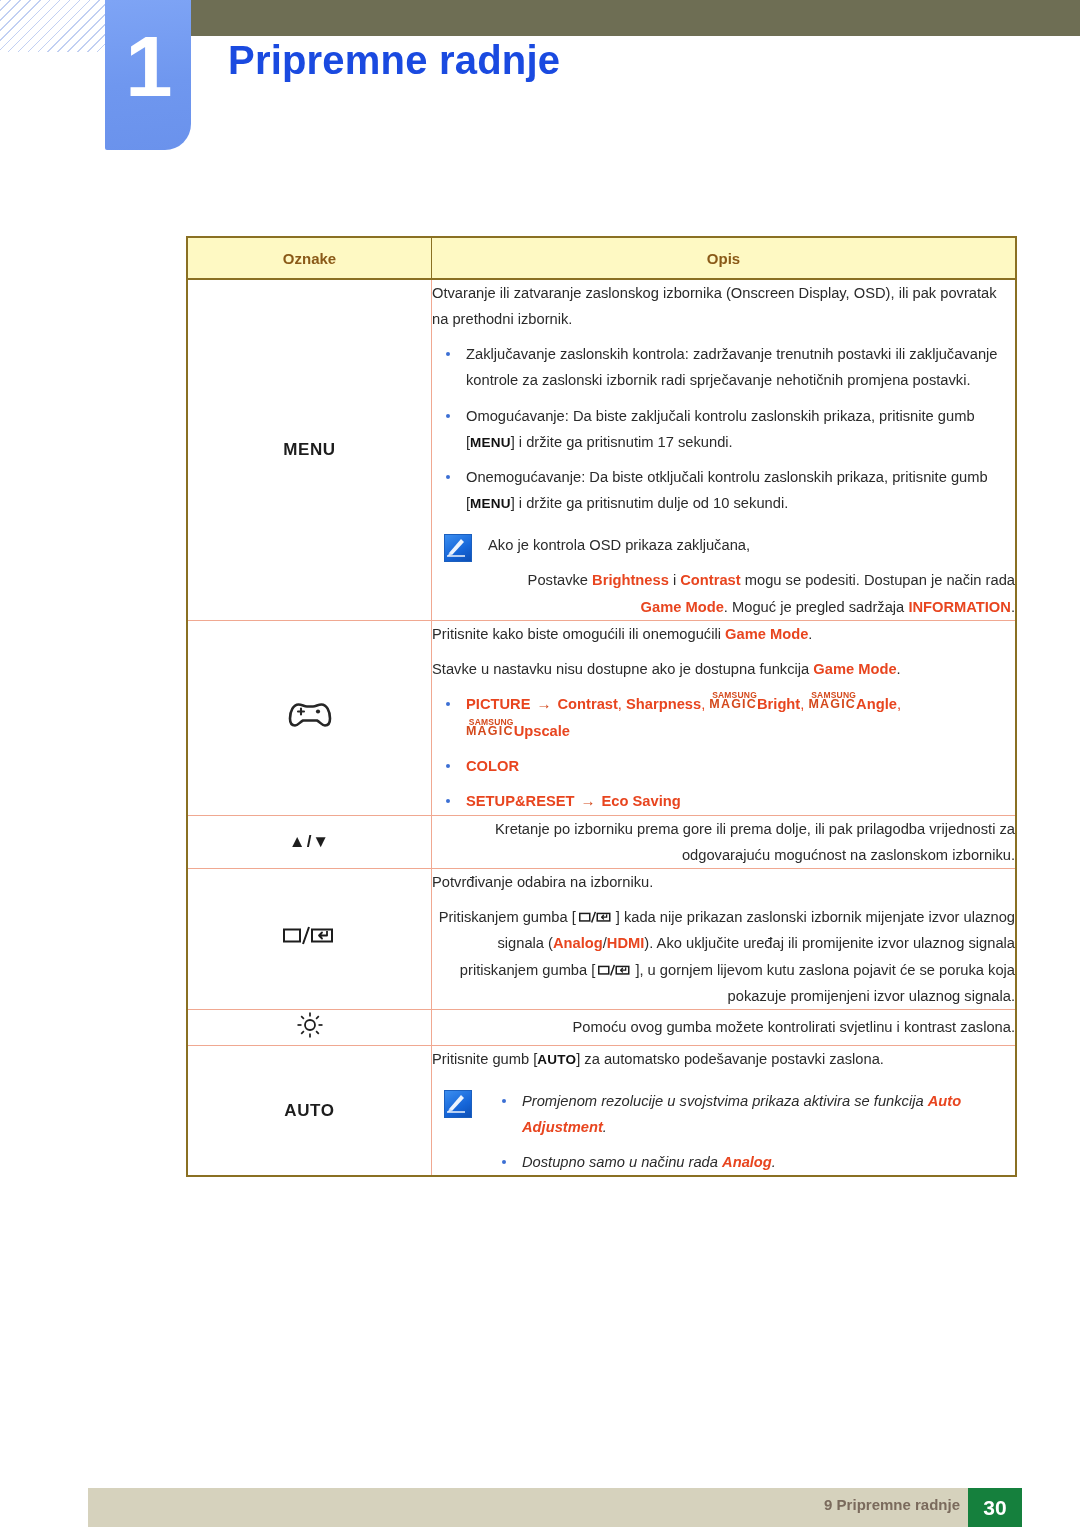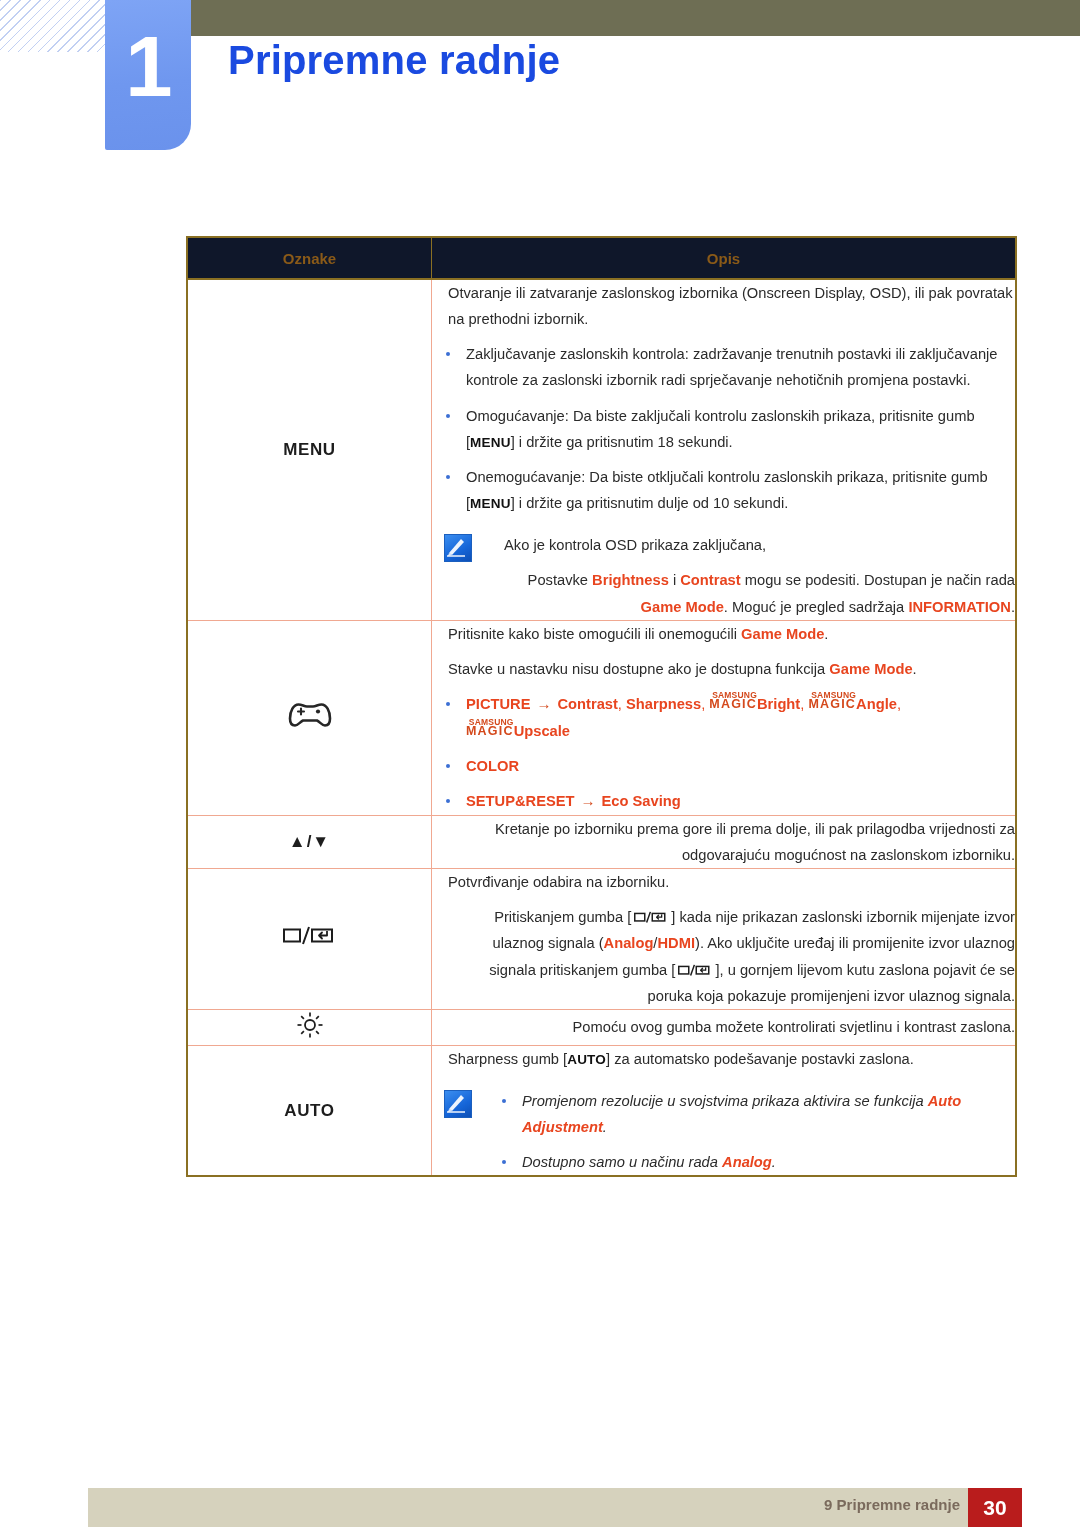--- a/index.html
+++ b/index.html
@@ -48,21 +48,21 @@
   table.ctl{
     border-collapse:collapse;width:826px;
     table-layout:fixed;
   }
   table.ctl td,table.ctl th{
     border:1px solid #f0a891;
     vertical-align:middle;
     padding:0;
   }
   table.ctl thead th{
-    background:#0f172a;
+    background:#fef9c3;
     border:1px solid #8a7023;
     border-bottom:2px solid #8a7023;
     color:#8a5a18;
     font-size:15px;font-weight:700;
     height:40px;
   }
   table.ctl thead th.c1{width:243px;}
   table.ctl thead th.c2{width:583px;}
   
   table.ctl{
@@ -72,21 +72,21 @@
     width:243px;
     text-align:center;
     font-size:17px;font-weight:700;color:#1d1d1d;
     letter-spacing:.6px;
   }
   td.desc{
     width:583px;
     padding:14px 18px 14px 16px;
     font-size:14.7px;line-height:1.78;color:#2b2b2b;
   }
-  td.desc p{margin:0 0 9px 16px;}
+  td.desc p{margin:0 0 9px 0;}
   td.desc p:last-child{margin-bottom:0;text-align:right;}
 
   ul.b{list-style:none;margin:6px 0 0 0;padding:0;}
   ul.b li{
     position:relative;padding-left:34px;margin-bottom:9px;
     line-height:1.78;
   }
   ul.b li:last-child{margin-bottom:0;}
   ul.b li:before{
     content:"";position:absolute;left:14px;top:11px;
@@ -136,21 +136,21 @@
   .footerbar{
     position:absolute;left:88px;top:1488px;width:930px;height:39px;
     background:#d6d2bd;
   }
   .footertext{
     position:absolute;right:120px;top:1496px;
     color:#7a6a5c;font-size:15px;font-weight:700;
   }
   .pagebox{
     position:absolute;left:968px;top:1488px;width:54px;height:39px;
-    background:#b91c1c;
+    background:#15803d;
   }
   .pagebox span{
     display:block;text-align:center;color:#ffffff;
     font-size:21px;font-weight:700;line-height:39px;
   }
 </style>
 </head>
 <body>
 
 <div class="hatch"></div>
@@ -171,21 +171,21 @@
   <tbody>
 
     <tr>
       <td class="sym">
         <span>MENU</span>
       </td>
       <td class="desc">
         <p>Otvaranje ili zatvaranje zaslonskog izbornika (Onscreen Display, OSD), ili pak povratak na prethodni izbornik.</p>
         <ul class="b">
           <li><span>Zaključavanje zaslonskih kontrola: zadržavanje trenutnih postavki ili zaključavanje kontrole za zaslonski izbornik radi sprječavanje nehotičnih promjena postavki.</span></li>
-          <li><span>Omogućavanje: Da biste zaključali kontrolu zaslonskih prikaza, pritisnite gumb [</span><span class="key">MENU</span><span>] i držite ga pritisnutim 18 sekundi.</span></li>
+          <li><span>Omogućavanje: Da biste zaključali kontrolu zaslonskih prikaza, pritisnite gumb [</span><span class="key">MENU</span><span>] i držite ga pritisnutim 17 sekundi.</span></li>
           <li><span>Onemogućavanje: Da biste otključali kontrolu zaslonskih prikaza, pritisnite gumb [</span><span class="key">MENU</span><span>] i držite ga pritisnutim dulje od 10 sekundi.</span></li>
         </ul>
         <div class="noteblock">
           <span class="noteicon">
             <svg width="24" height="24" viewBox="0 0 24 24">
               <path d="M4 18 L16 4 L19 7 L7 20 Z" fill="#ffffff" opacity="0.92"></path>
               <path d="M4 18 L7 20 L3 21 Z" fill="#ffffff" opacity="0.85"></path>
               <path d="M2 21 L20 21" stroke="#ffffff" stroke-width="1.4" fill="none"></path>
             </svg>
           </span>
@@ -278,21 +278,21 @@
       <td class="desc">
         <p>Pomoću ovog gumba možete kontrolirati svjetlinu i kontrast zaslona.</p>
       </td>
     </tr>
 
     <tr>
       <td class="sym">
         <span>AUTO</span>
       </td>
       <td class="desc">
-        <p><span>Sharpness gumb [</span><span class="key">AUTO</span><span>] za automatsko podešavanje postavki zaslona.</span></p>
+        <p><span>Pritisnite gumb [</span><span class="key">AUTO</span><span>] za automatsko podešavanje postavki zaslona.</span></p>
         <div class="noteblock withlist">
           <span class="noteicon">
             <svg width="24" height="24" viewBox="0 0 24 24">
               <path d="M4 18 L16 4 L19 7 L7 20 Z" fill="#ffffff" opacity="0.92"></path>
               <path d="M4 18 L7 20 L3 21 Z" fill="#ffffff" opacity="0.85"></path>
               <path d="M2 21 L20 21" stroke="#ffffff" stroke-width="1.4" fill="none"></path>
             </svg>
           </span>
           <ul class="b">
             <li><span>Promjenom rezolucije u svojstvima prikaza aktivira se funkcija </span><span class="o">Auto Adjustment</span><span>.</span></li>

